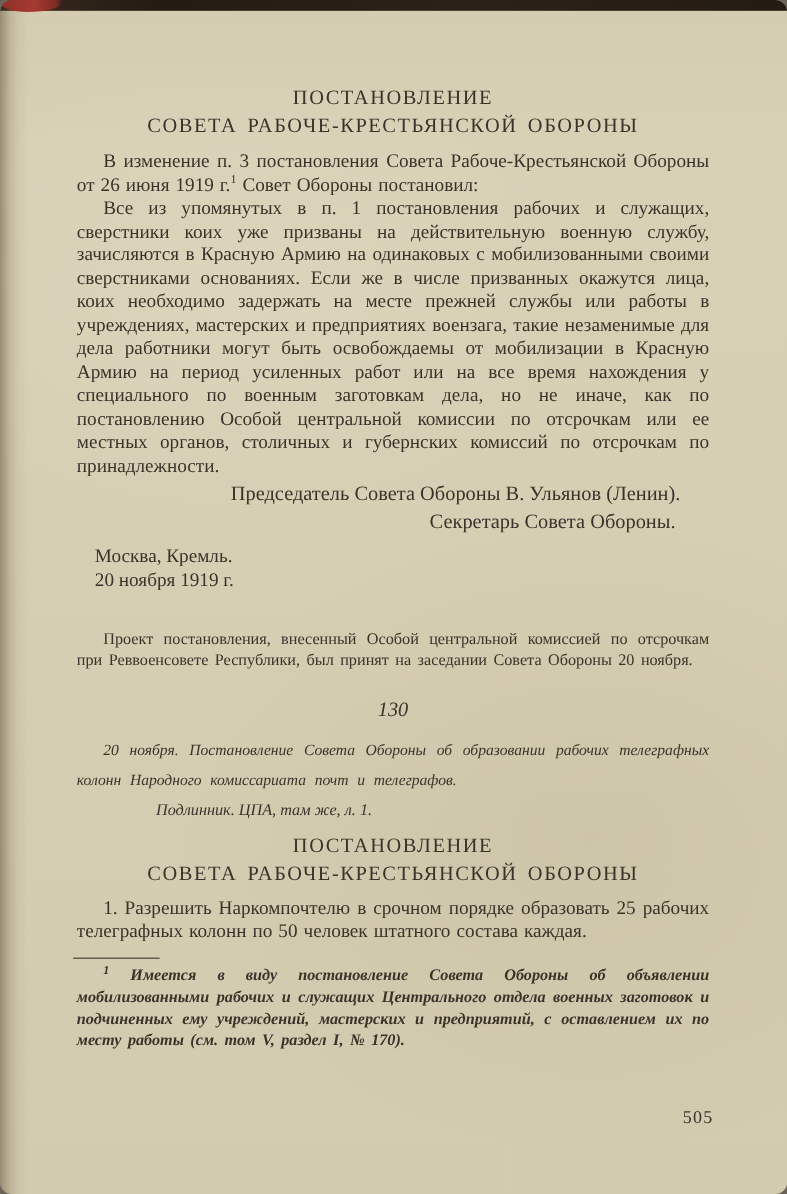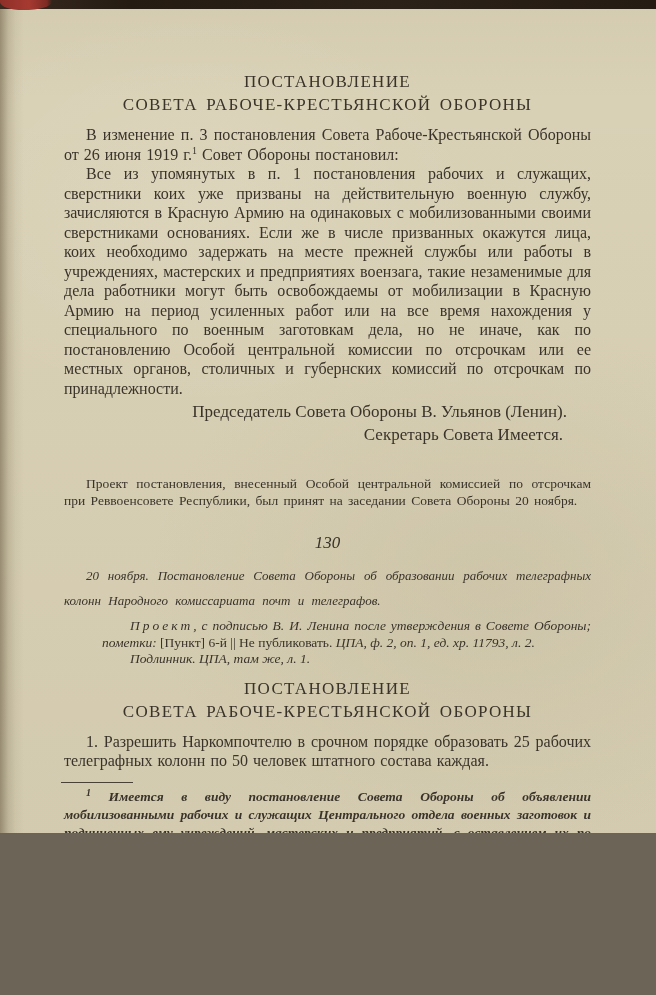--- a/index.html
+++ b/index.html
@@ -3,30 +3,31 @@
 <meta charset="utf-8">
 <style>
   html, body {
     margin: 0;
     padding: 0;
     background: #6b6457;
   }
   .page {
     position: relative;
     width: 656px;
-    height: 833px;
+    height: 995px;
     margin: 0 auto;
     background-color: #d9d1b6;
     background-image:
       radial-gradient(ellipse 420px 300px at 30% 25%, rgba(255,252,240,0.10), transparent 70%),
       radial-gradient(ellipse 500px 380px at 75% 70%, rgba(120,105,70,0.08), transparent 70%),
       linear-gradient(180deg, rgba(120,105,70,0.05), rgba(120,105,70,0.0) 12%, rgba(120,105,70,0.06) 96%);
     overflow: hidden;
     font-family: "Liberation Serif", "DejaVu Serif", serif;
     color: #3a332a;
+    border-radius: 10px;
     -webkit-font-smoothing: antialiased;
   }
   .top-band {
     position: absolute;
     top: 0; left: 0; right: 0;
     height: 9px;
     background: linear-gradient(90deg, #3a2b20, #241b13 20%, #2b2118 60%, #241b13);
     z-index: 3;
   }
   .binding-red {
@@ -164,32 +165,35 @@
       <div>ПОСТАНОВЛЕНИЕ</div>
       <div>СОВЕТА РАБОЧЕ-КРЕСТЬЯНСКОЙ ОБОРОНЫ</div>
     </div>
 
     <p class="body-par"><span>В изменение п. 3 постановления Совета Рабоче-Крестьянской Обороны от 26 июня 1919 г.</span><sup class="fn-ref">1</sup><span> Совет Обороны постановил:</span></p>
 
     <p class="body-par">Все из упомянутых в п. 1 постановления рабочих и служащих, сверстники коих уже призваны на действительную военную службу, зачисляются в Красную Армию на одинаковых с мобилизованными своими сверстниками основаниях. Если же в числе призванных окажутся лица, коих необходимо задержать на месте прежней службы или работы в учреждениях, мастерских и предприятиях воензага, такие незаменимые для дела работники могут быть освобождаемы от мобилизации в Красную Армию на период усиленных работ или на все время нахождения у специального по военным заготовкам дела, но не иначе, как по постановлению Особой центральной комиссии по отсрочкам или ее местных органов, столичных и губернских комиссий по отсрочкам по принадлежности.</p>
 
     <div class="signatures">
       <div class="sig-1">Председатель Совета Обороны В. Ульянов (Ленин).</div>
-      <div class="sig-2">Секретарь Совета Имеется.</div>
-    </div>
-
+      <div class="sig-2">Секретарь Совета Обороны.</div>
+    </div>
+
+    <div class="place-date">
+      <div>Москва, Кремль.</div>
+      <div>20 ноября 1919 г.</div>
+    </div>
 
     <p class="accept-note">Проект постановления, внесенный Особой центральной комиссией по отсрочкам при Реввоенсовете Республики, был принят на заседании Совета Обороны 20 ноября.</p>
 
     <div class="entry-number">130</div>
 
     <p class="entry-lead">20 ноября. Постановление Совета Обороны об образовании рабочих телеграфных колонн Народного комиссариата почт и телеграфов.</p>
 
     <div class="source-note">
-      <p class="justified"><span class="spaced">Проект</span><span>, с подписью В. И. Ленина после утверждения в Совете Обороны; пометки: </span><span class="upright">[Пункт] 6-й || Не публиковать.</span><span> ЦПА, ф. 2, оп. 1, ед. хр. 11793, л. 2.</span></p>
       <p>Подлинник. ЦПА, там же, л. 1.</p>
     </div>
 
     <div class="doc-heading heading-2">
       <div>ПОСТАНОВЛЕНИЕ</div>
       <div>СОВЕТА РАБОЧЕ-КРЕСТЬЯНСКОЙ ОБОРОНЫ</div>
     </div>
 
     <p class="body-par decree2-par">1. Разрешить Наркомпочтелю в срочном порядке образовать 25 рабочих телеграфных колонн по 50 человек штатного состава каждая.</p>
 

